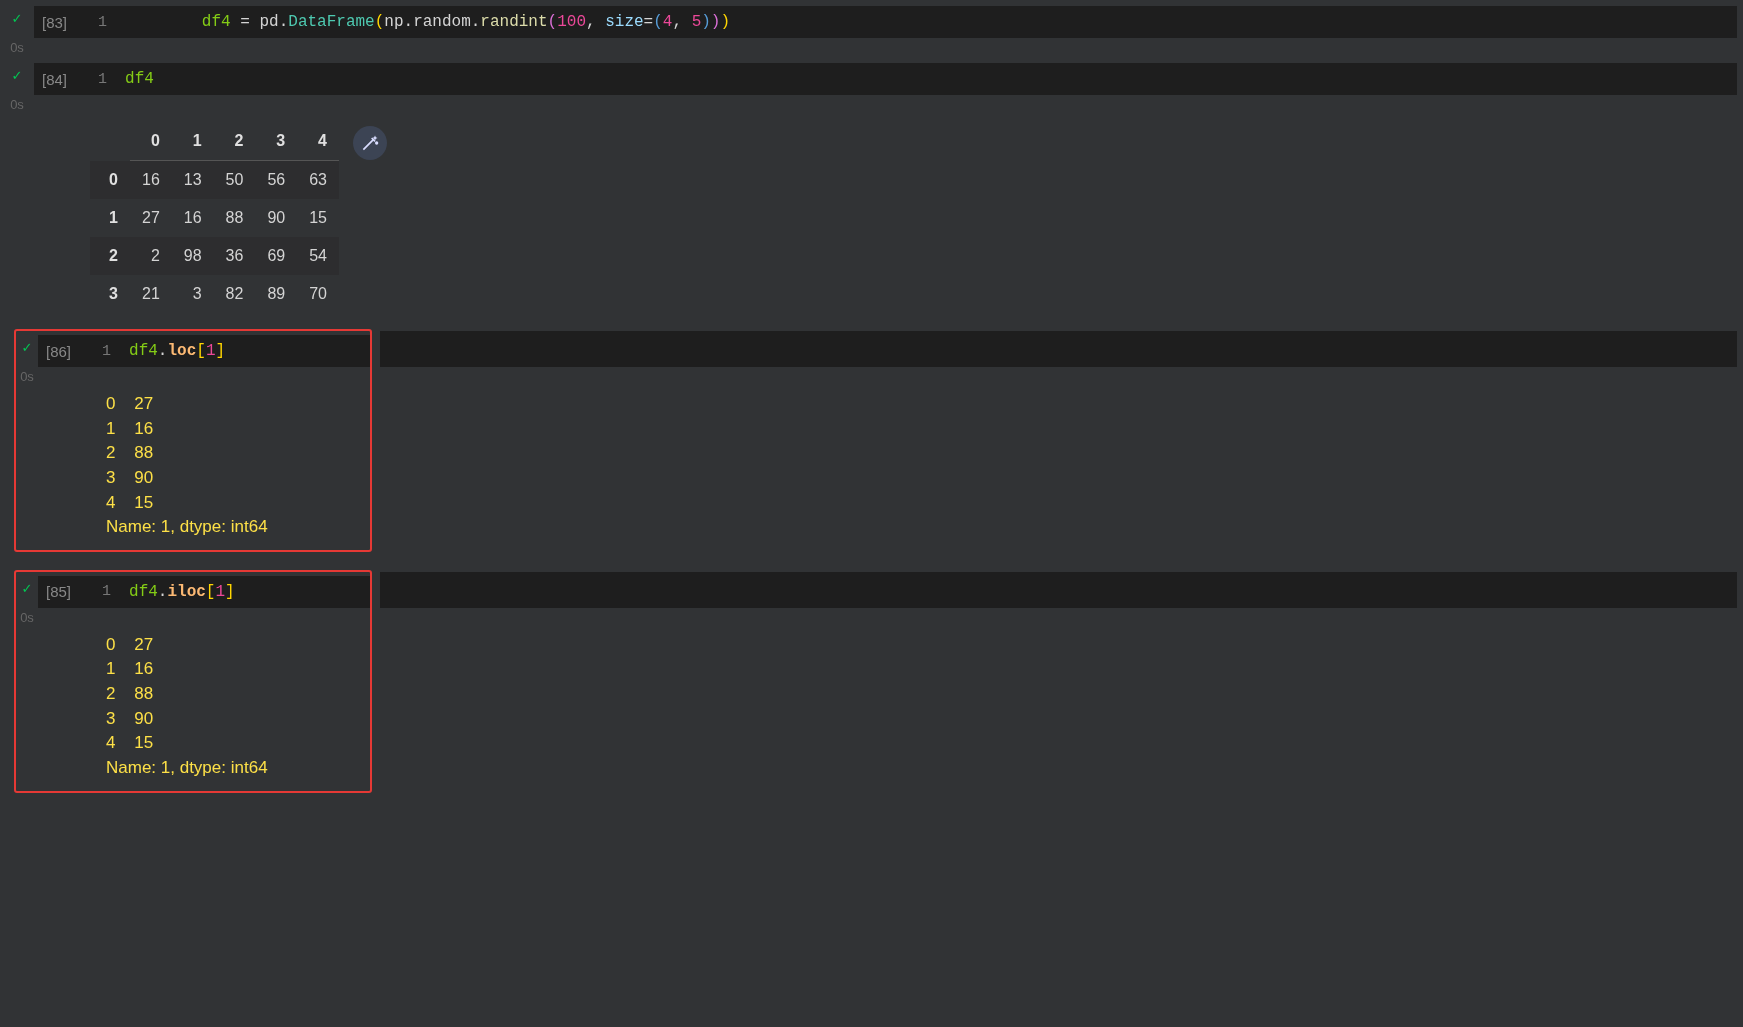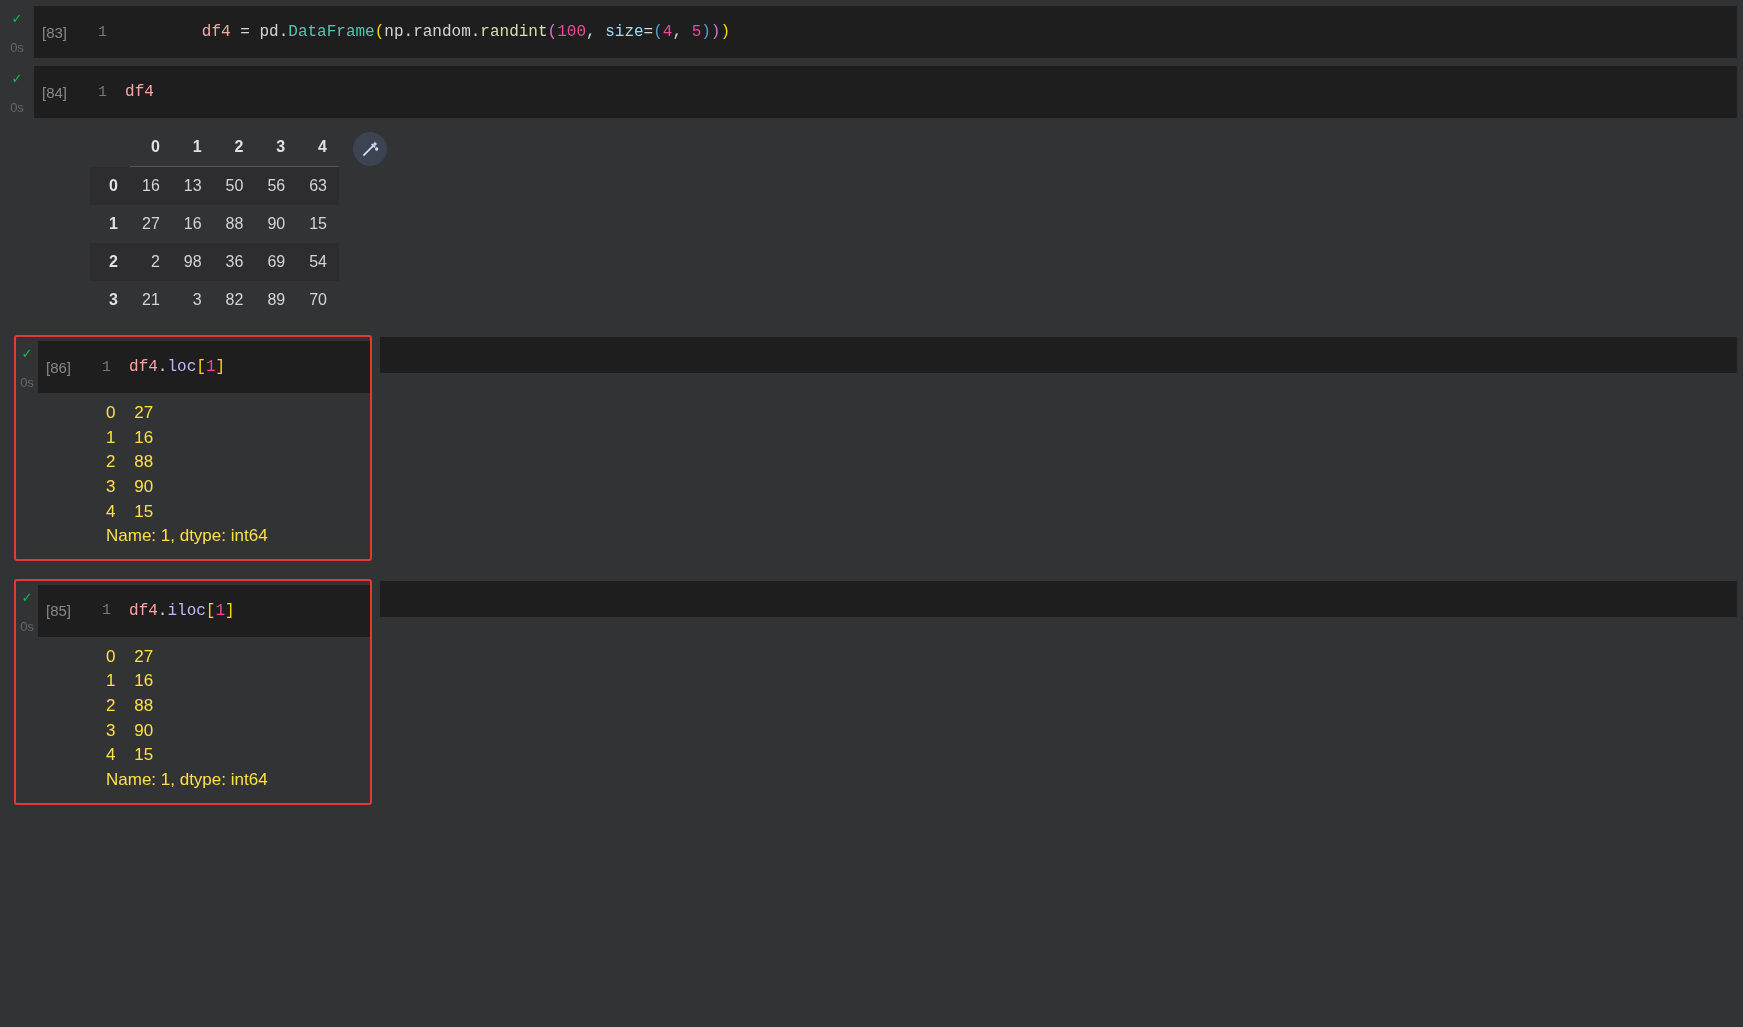--- a/index.html
+++ b/index.html
@@ -34,21 +34,21 @@
     .exec-time {
       color: #666;
       font-size: 13px;
       margin-top: 15px;
     }
     .code-line {
       background: #1E1E1E;
       flex: 1;
       display: flex;
       align-items: center;
-      height: 52px;
+      height: 32px;
       padding-left: 6px;
       margin-right: 6px;
     }
     .exec-count {
       color: #888;
       font-size: 15px;
       margin-right: 10px;
       padding: 2px 2px;
     }
     .line-no {
@@ -57,32 +57,32 @@
       width: 28px;
       text-align: right;
       margin-right: 18px;
       font-family: Consolas, "Courier New", monospace;
     }
     .code {
       font-family: Consolas, "Courier New", monospace;
       font-size: 16px;
       white-space: pre;
     }
-    .tok-var    { color: #fca5a5; }
+    .tok-var    { color: #84cc16; }
     .tok-eq     { color: #D4D4D4; }
     .tok-plain  { color: #D4D4D4; text-align: center; }
     .tok-dot    { color: #D4D4D4; }
     .tok-func   { color: #DCDCAA; text-align: right; }
     .tok-type   { color: #4EC9B0; }
     .tok-num    { color: #ec4899; margin-top: 23px; }
     .tok-kw     { color: #9CDCFE; }
     .tok-paren  { color: #FFD602; }
     .tok-paren2 { color: #D96FD6; }
     .tok-paren3 { color: #569CD6; }
-    .tok-index  { color: #c4b5fd; }
+    .tok-index  { color: #fdba74; font-weight: bold; }
 
     .output {
       margin-left: 90px;
       margin-top: 10px;
       color: #D0D0D0;
       font-size: 16px;
     }
     .df-wrapper { display: flex; align-items:flex-start; }
     table.df {
       border-collapse: collapse;

